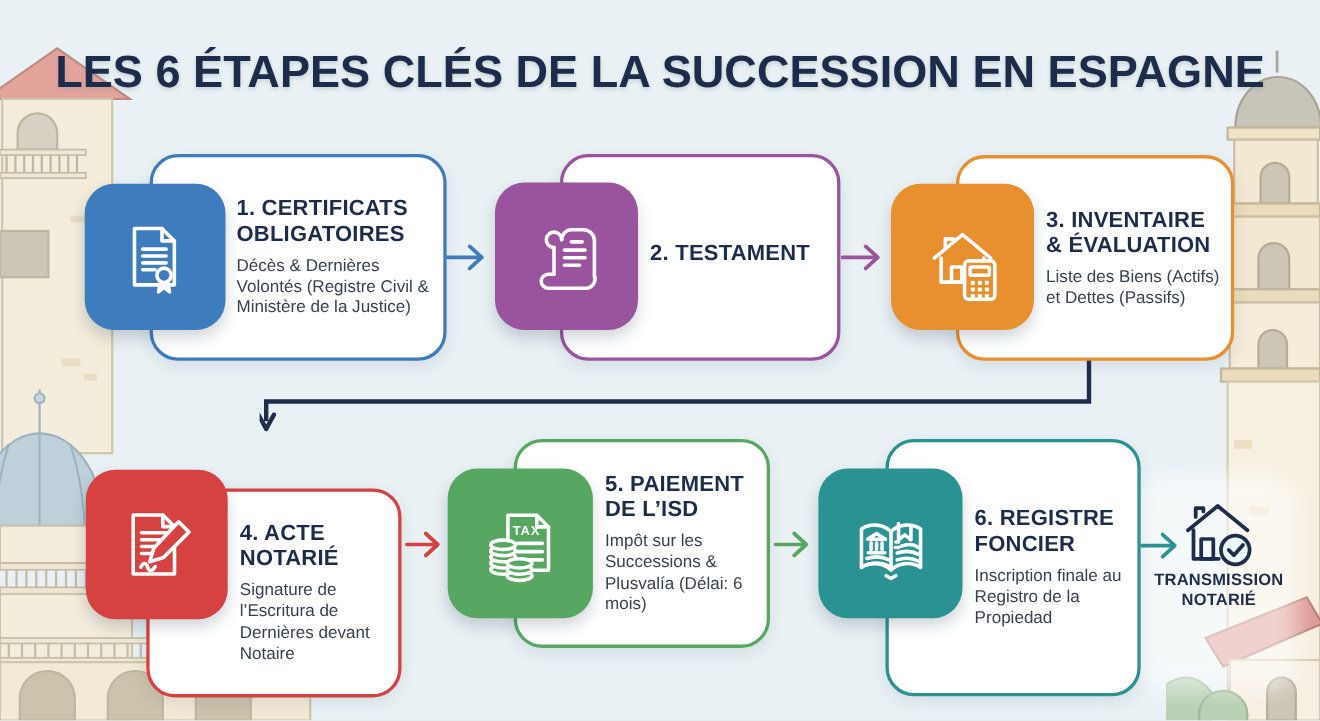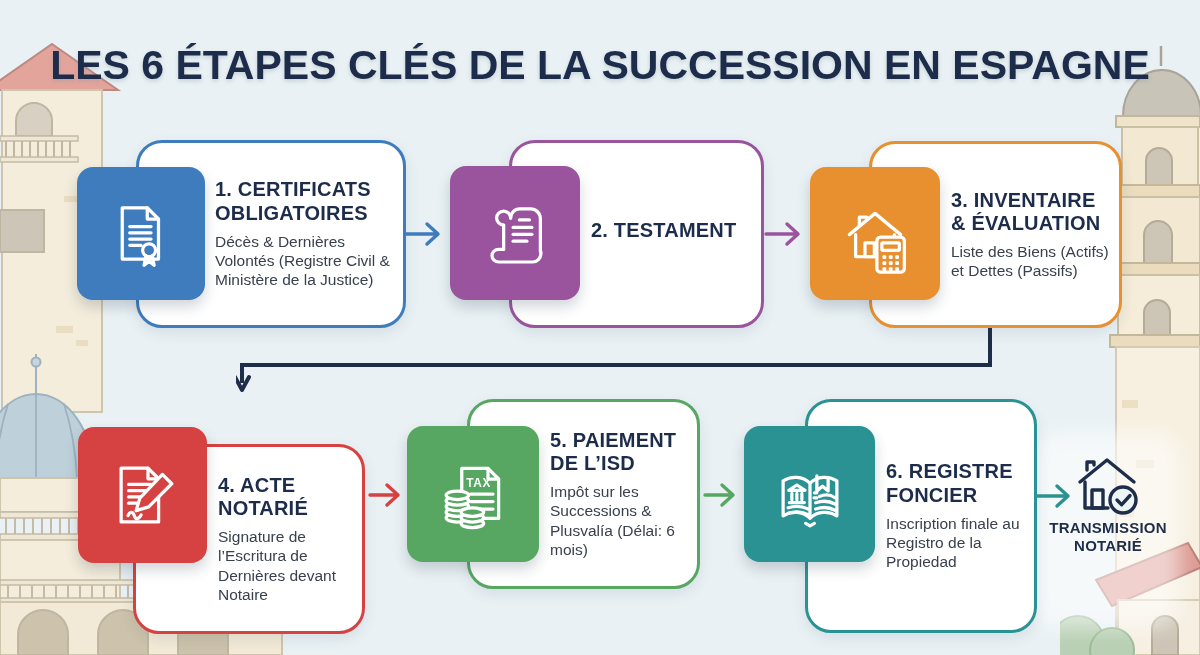--- a/index.html
+++ b/index.html
@@ -15,21 +15,21 @@
   }
   .card{
     position:absolute;background:#ffffff;border:3.5px solid #999;
     border-radius:26px;box-shadow:0 5px 14px rgba(40,70,100,.10);
     display:flex;align-items:center;z-index:2;box-sizing:border-box;
   }
   .card-text{width:100%;text-align:left;box-sizing:border-box;padding-right:10px;}
   .step-title{font-weight:700;font-size:20px;color:#1d2c4b;line-height:1.16;margin-bottom:7px;letter-spacing:.2px;}
   .step-sub{font-size:15.5px;color:#38414d;line-height:1.24;}
   .tile{
-    position:absolute;border-radius:16px;display:flex;align-items:center;justify-content:center;
+    position:absolute;border-radius:27px;display:flex;align-items:center;justify-content:center;
     z-index:3;box-shadow:0 7px 14px rgba(30,50,70,.20);
   }
   .arrow{position:absolute;z-index:3;}
   .connector{position:absolute;z-index:1;}
   .result-halo{
     position:absolute;left:1030px;top:432px;width:150px;height:196px;
     background:rgba(255,255,255,.55);border-radius:26px;filter:blur(10px);z-index:1;
   }
   .result-icon{position:absolute;left:1072px;top:452px;z-index:2;}
   .result-label{

